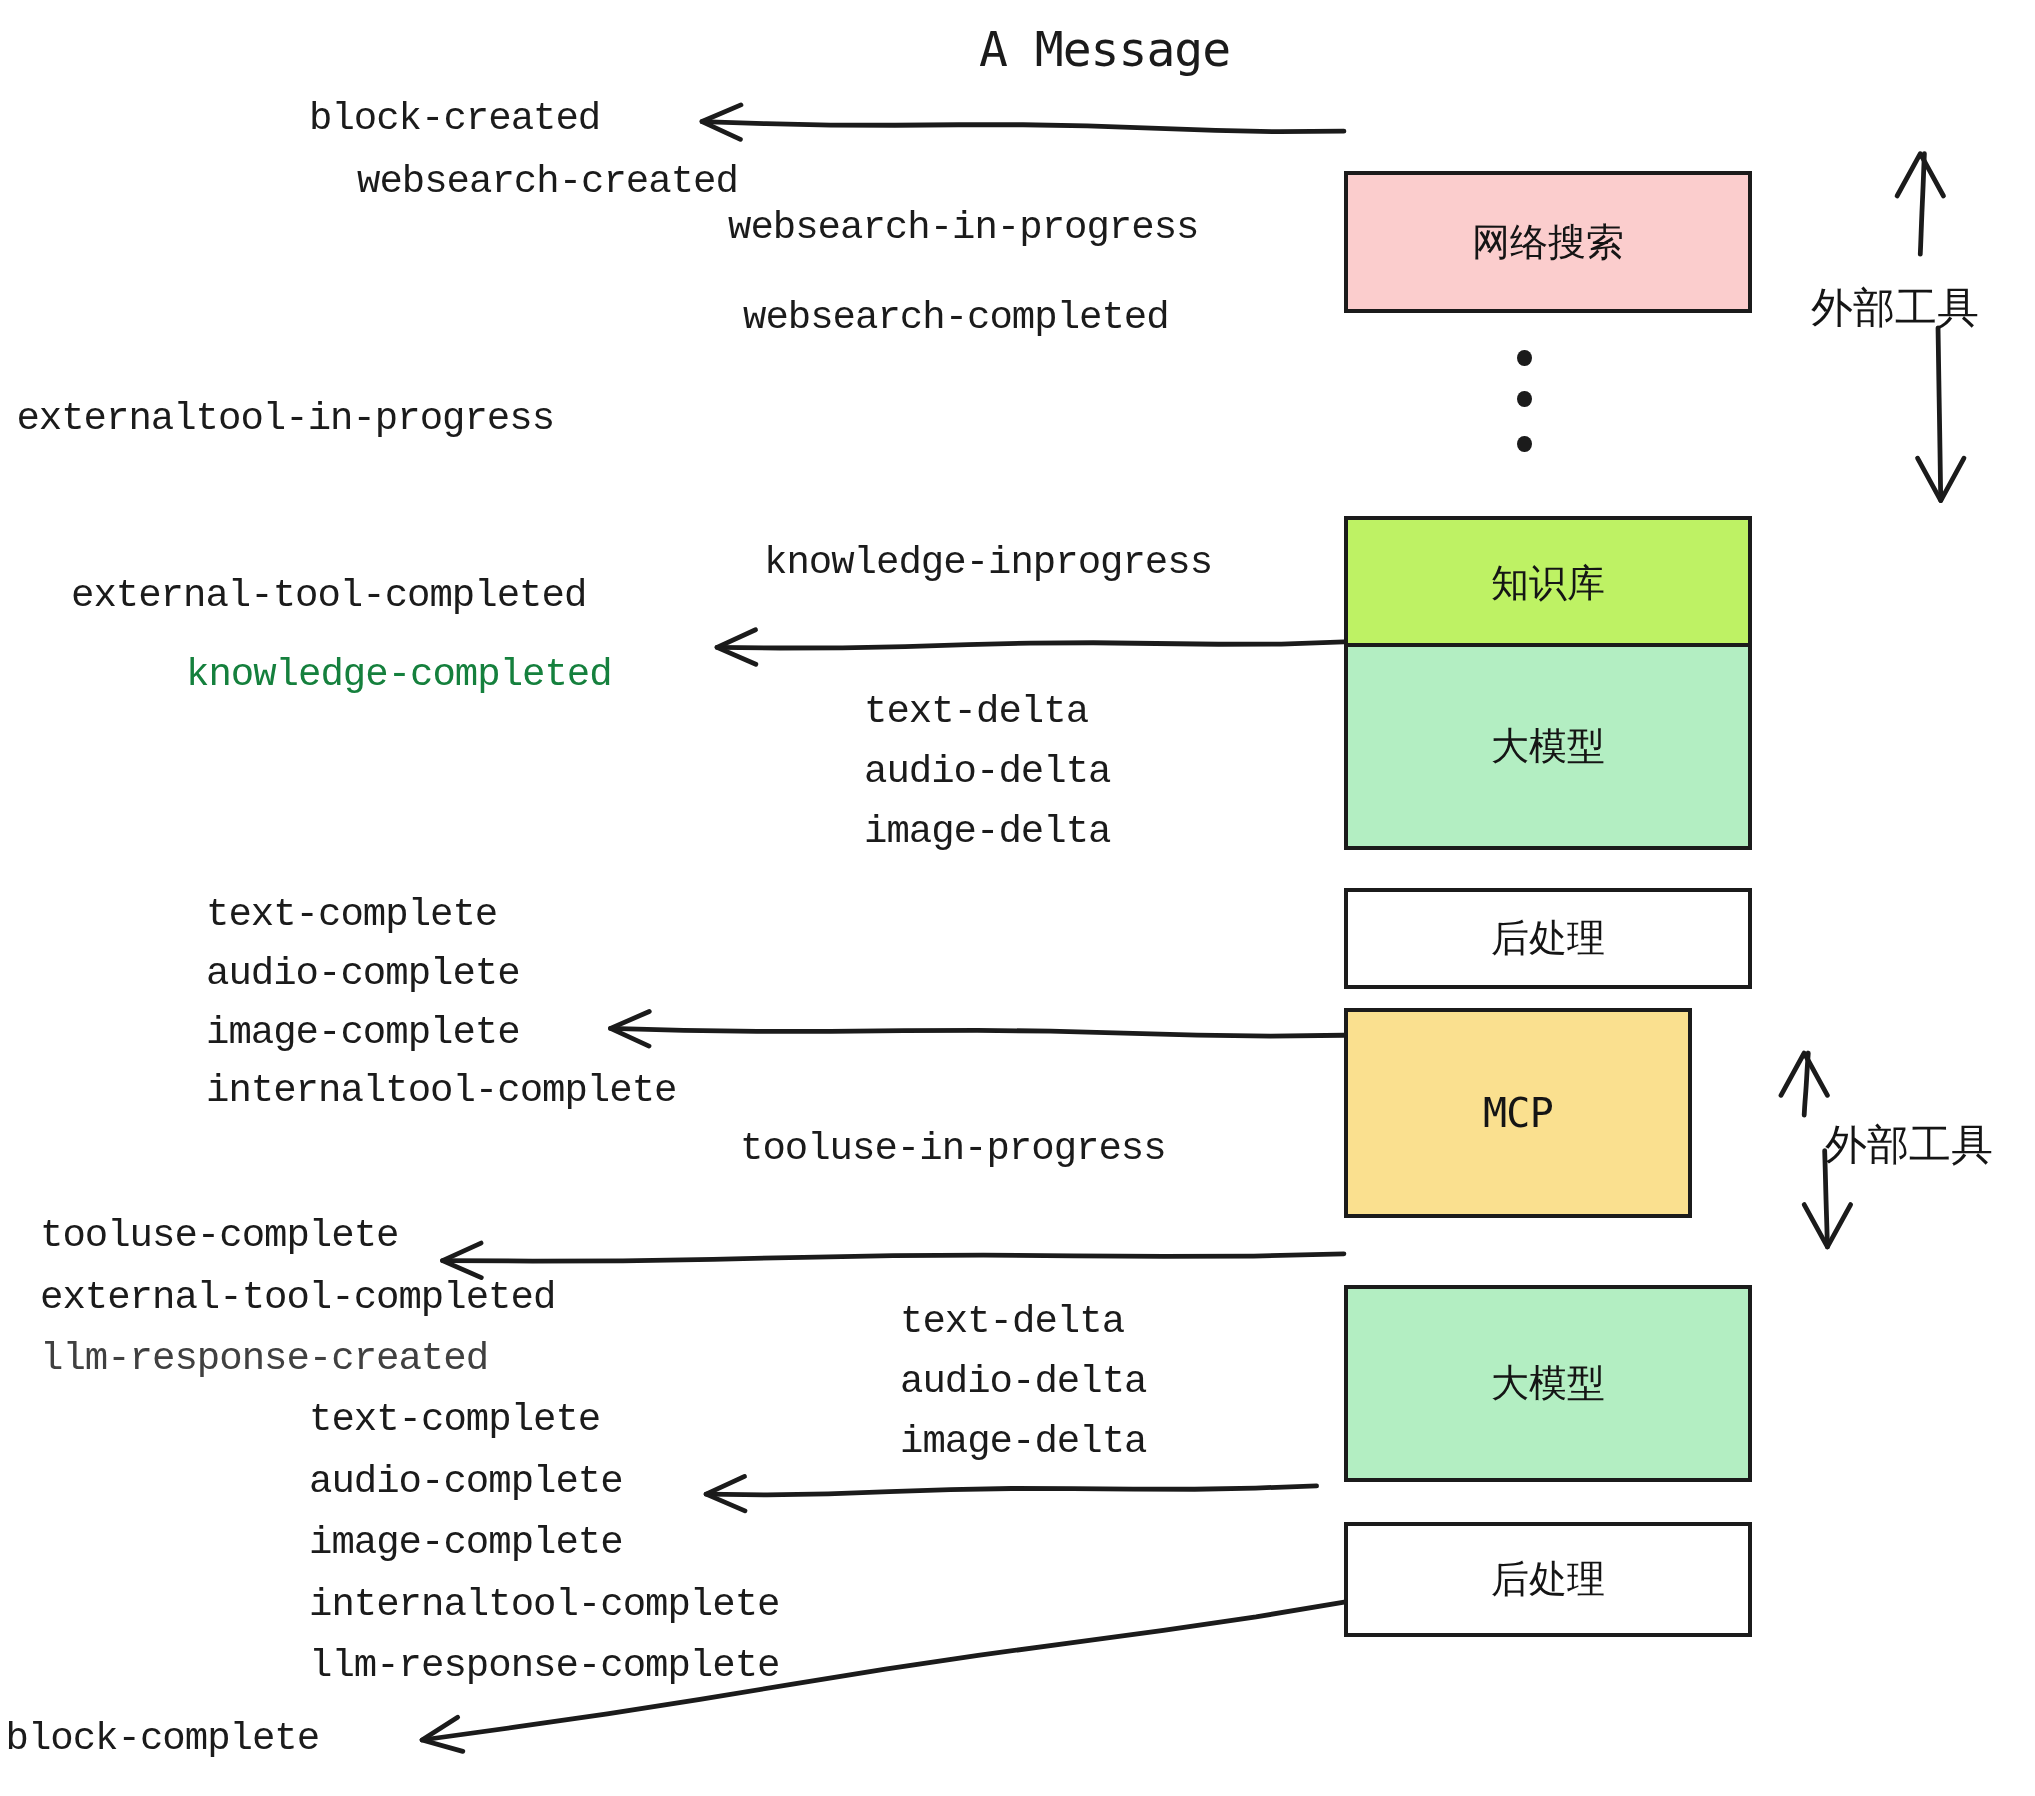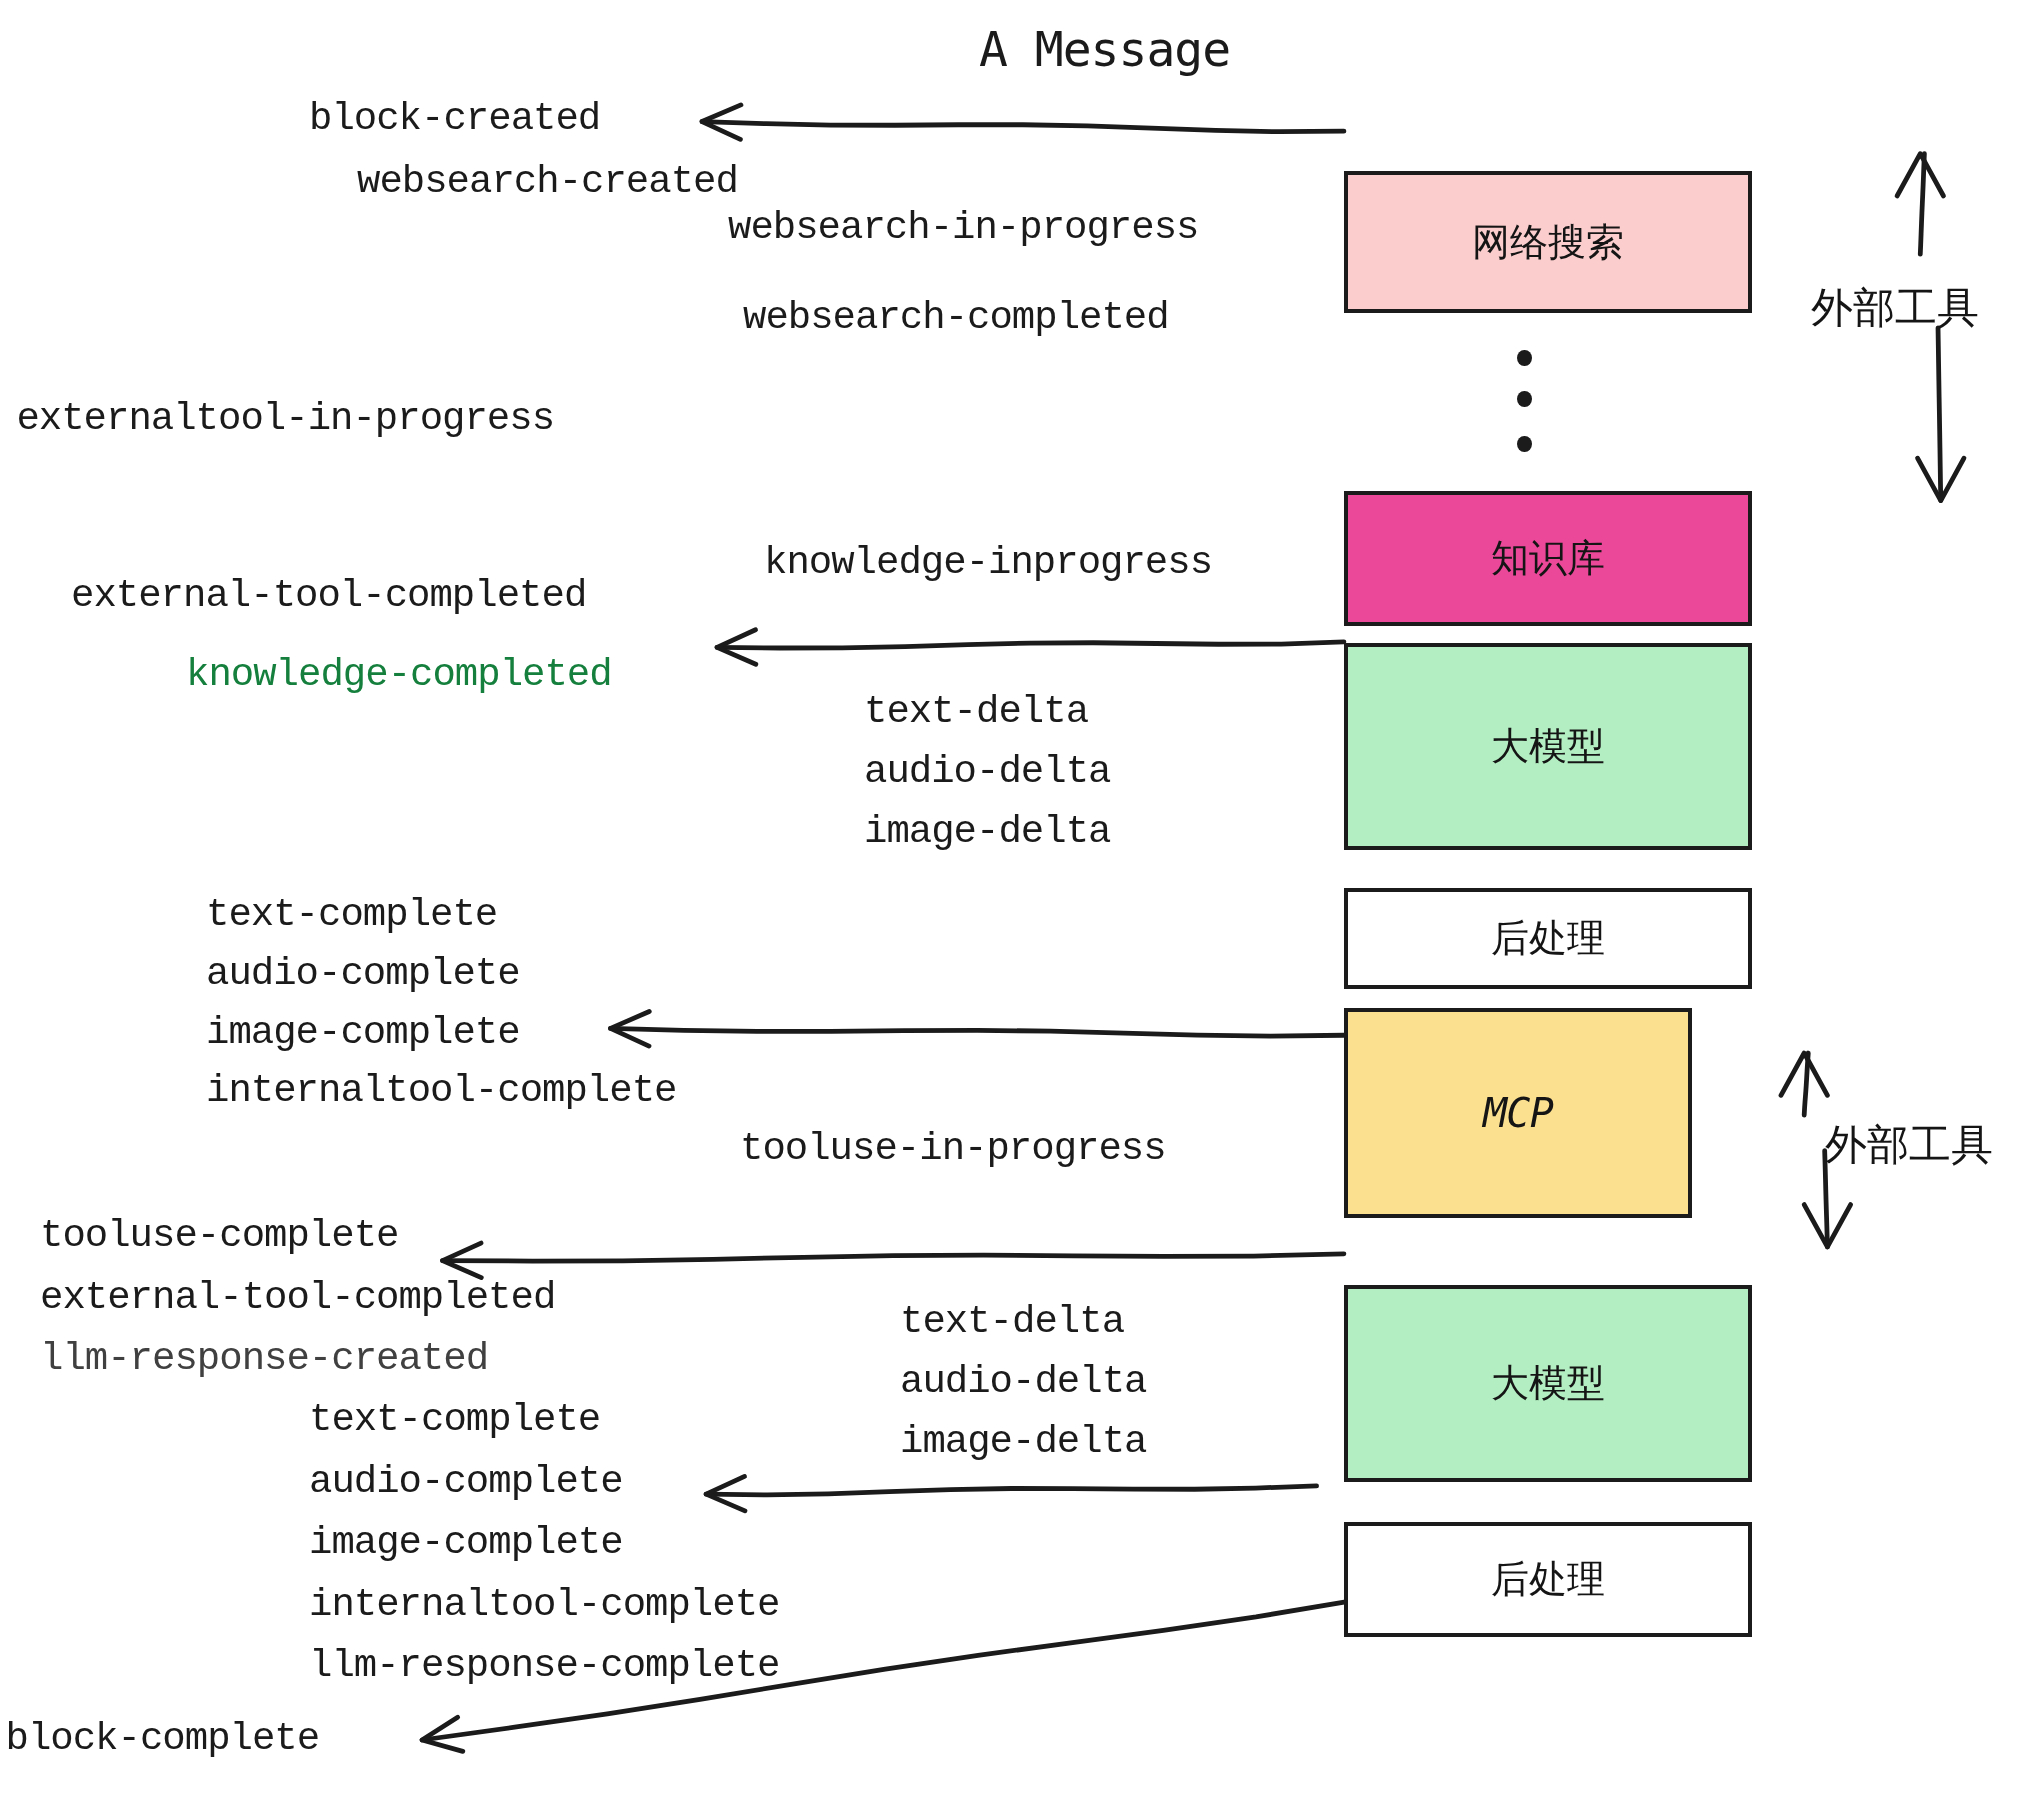--- a/index.html
+++ b/index.html
@@ -105,30 +105,30 @@
         <path d="M2608 1604 L2642 1542 L2676 1604" stroke="#1b1b1b" stroke-width="7" fill="none" stroke-linecap="round" stroke-linejoin="round"></path>
         <path d="M2672.0 1685.0 L2672.4 1697.7 L2672.8 1711.7 L2673.2 1726.9 L2673.6 1742.4 L2674.0 1757.1 L2674.4 1770.6 L2674.8 1783.3 L2675.2 1796.3 L2675.6 1810.5 L2676.0 1826.0 " stroke="#1b1b1b" stroke-width="7" fill="none" stroke-linecap="round"></path>
         <path d="M2642 1764 L2676 1826 L2710 1764" stroke="#1b1b1b" stroke-width="7" fill="none" stroke-linecap="round" stroke-linejoin="round"></path>
       </g>
   </svg>
 
   <div id="node-host">
       <div class="node" style="left: 1344px; top: 171px; width: 408px; height: 142px; background: rgb(251, 205, 205); border-color: rgb(27, 27, 27);">
         <span class="node-label">网络搜索</span>
       </div>
-      <div class="node" style="left: 1344px; top: 491px; width: 408px; height: 135px; background: #ec4899; border-color: rgb(27, 27, 27);">
+      <div class="node" style="left: 1344px; top: 516px; width: 408px; height: 135px; background: #bef264; border-color: rgb(27, 27, 27);">
         <span class="node-label">知识库</span>
       </div>
       <div class="node" style="left: 1344px; top: 643px; width: 408px; height: 207px; background: rgb(179, 238, 194); border-color: rgb(27, 27, 27);">
         <span class="node-label">大模型</span>
       </div>
       <div class="node" style="left: 1344px; top: 888px; width: 408px; height: 101px; background: rgb(255, 255, 255); border-color: rgb(27, 27, 27);">
         <span class="node-label">后处理</span>
       </div>
-      <div class="node mcp" style="left: 1344px; top: 1008px; width: 348px; height: 210px; background: rgb(250, 224, 143); border-color: rgb(27, 27, 27); font-style: italic;">
+      <div class="node mcp" style="left: 1344px; top: 1008px; width: 348px; height: 210px; background: rgb(250, 224, 143); border-color: rgb(27, 27, 27);">
         <span class="node-label">MCP</span>
       </div>
       <div class="node" style="left: 1344px; top: 1285px; width: 408px; height: 197px; background: rgb(179, 238, 194); border-color: rgb(27, 27, 27);">
         <span class="node-label">大模型</span>
       </div>
       <div class="node" style="left: 1344px; top: 1522px; width: 408px; height: 115px; background: rgb(255, 255, 255); border-color: rgb(27, 27, 27);">
         <span class="node-label">后处理</span>
       </div>
     </div>
   <div id="event-host">

